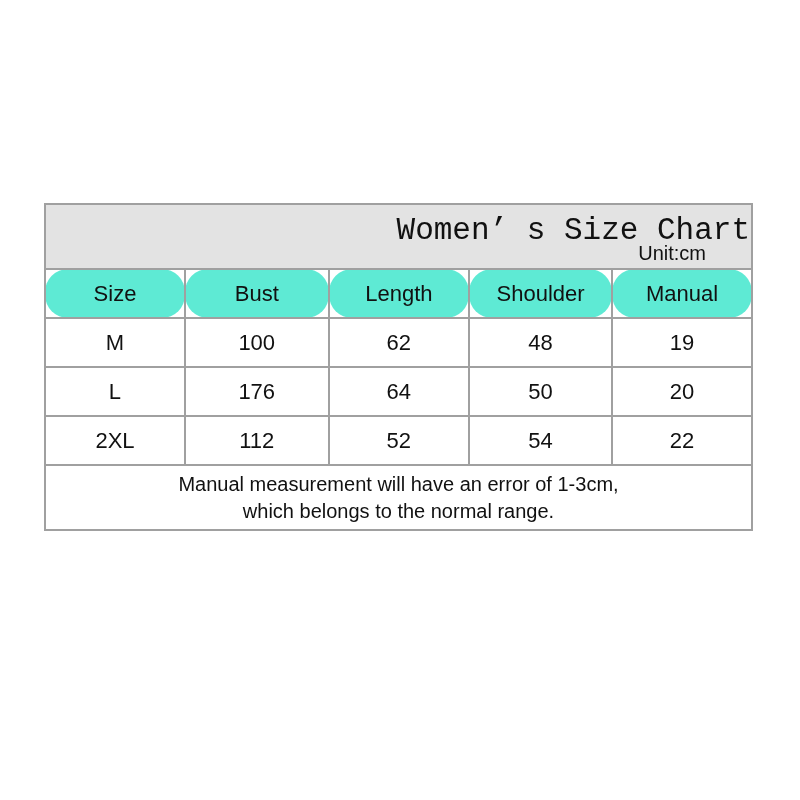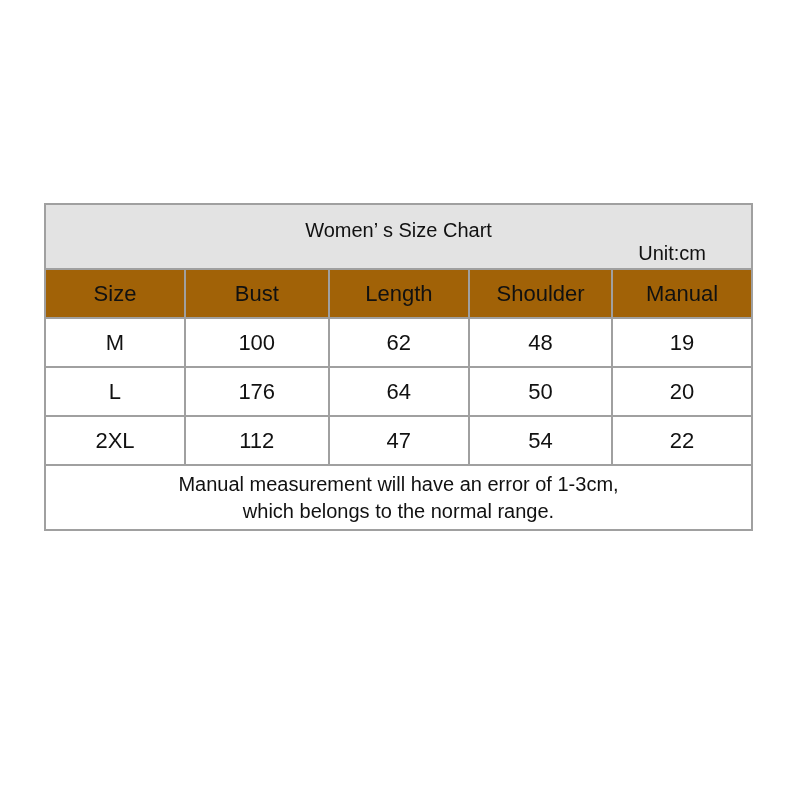--- a/index.html
+++ b/index.html
@@ -30,37 +30,39 @@
     vertical-align: middle;
     font-weight: 400;
     color: #111111;
   }
   td.title-cell {
     position: relative;
     height: 61px;
     background: #e3e3e3;
   }
   .title-text {
-    font-size: 20px;
+    font-size: 31px;
     line-height: 29px;
     padding-top: 2px;
     padding-bottom: 14px;
-    text-align: center;
+    text-align: right;
+    font-family: Liberation Mono, monospace;
   }
   .unit-text {
     position: absolute;
     right: 45px;
     bottom: 3px;
     font-size: 20px;
     line-height: 24px;
   }
   tr.head-row th {
     height: 45px;
     font-size: 22px;
-    background: #a16207;
+    background: #5eead4;
+    border-radius: 23px;
   }
   tr.data-row td {
     height: 45px;
     font-size: 22px;
   }
   td.note-cell {
     height: 61px;
     font-size: 20px;
     line-height: 27px;
   }
@@ -101,21 +103,21 @@
       <tr class="data-row">
         <td>L</td>
         <td>176</td>
         <td>64</td>
         <td>50</td>
         <td>20</td>
       </tr>
       <tr class="data-row">
         <td>2XL</td>
         <td>112</td>
-        <td>47</td>
+        <td>52</td>
         <td>54</td>
         <td>22</td>
       </tr>
       <tr>
         <td class="note-cell" colspan="5">
           <div>Manual measurement will have an error of 1-3cm,</div>
           <div>which belongs to the normal range.</div>
         </td>
       </tr>
     </tbody>

